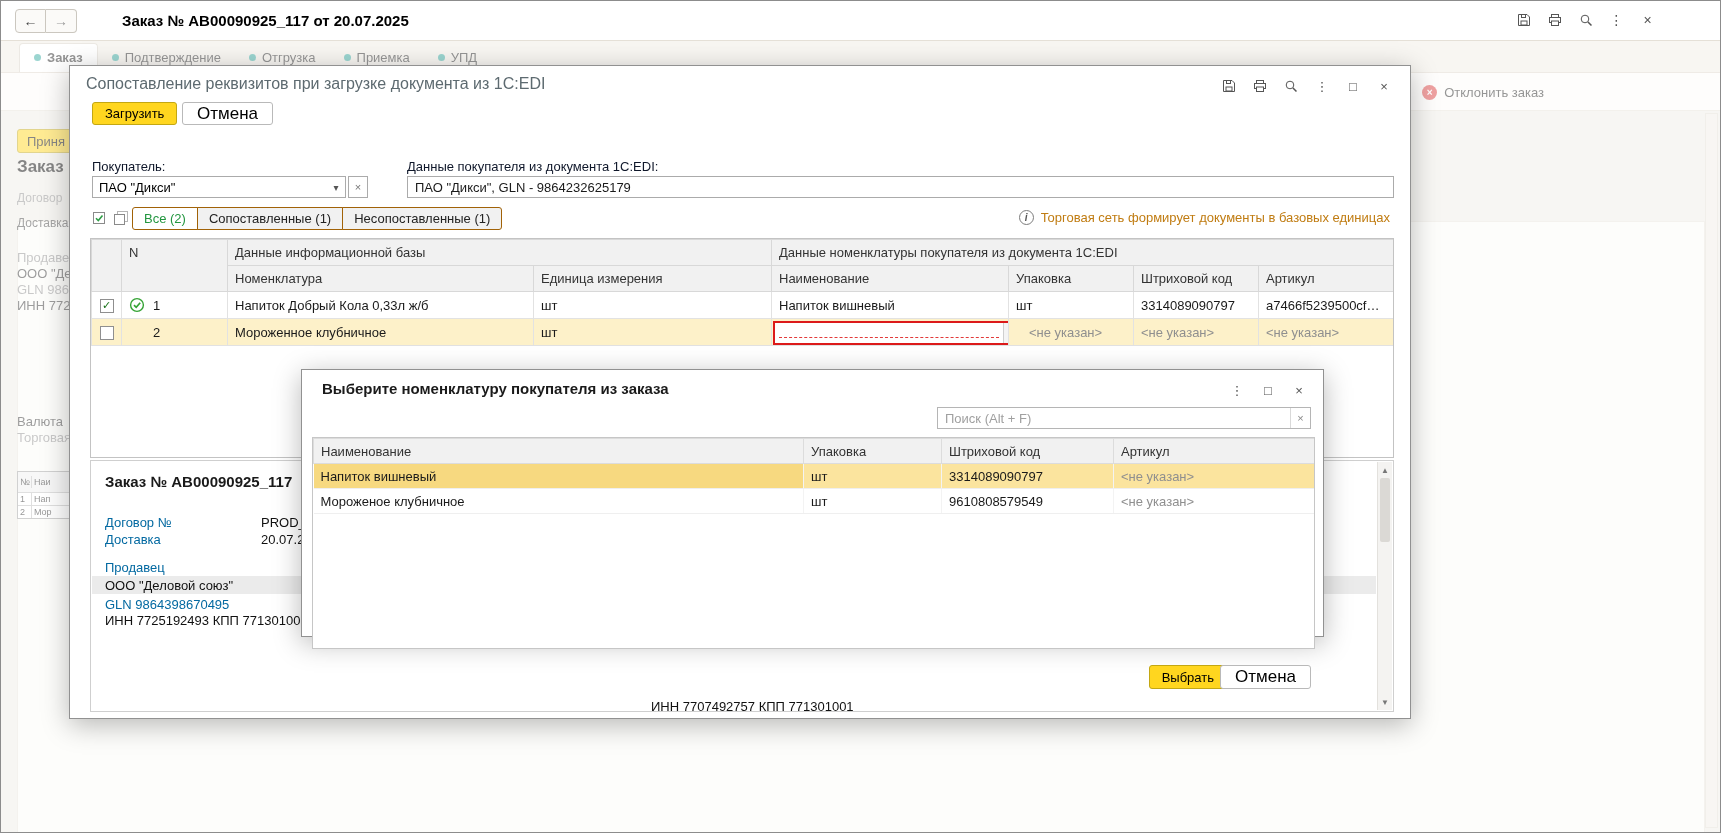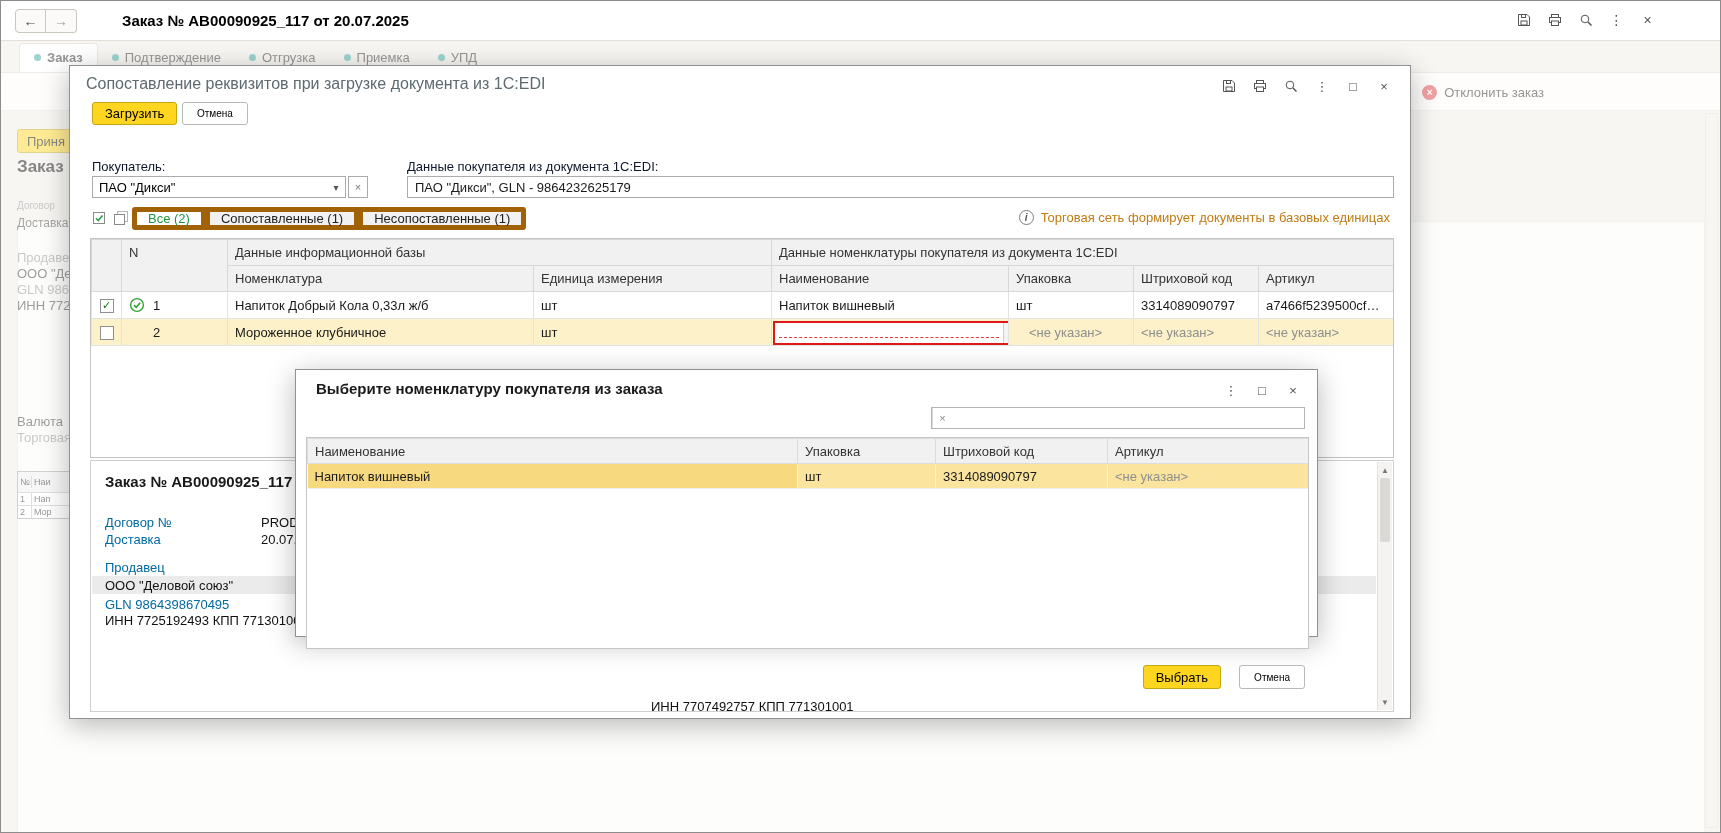--- a/index.html
+++ b/index.html
@@ -42,45 +42,45 @@
   .mini .mr{display:flex;border-top:1px solid #bdbdbd;height:13px;overflow:hidden}
   .mini .mr.mh{border-top:none;background:#efefef;height:20px;align-items:center}
   .mini .mc1{width:14px;border-right:1px solid #bdbdbd;padding:1px 2px;flex:none}
   .mini .mc2{flex:1;padding:1px 2px;overflow:hidden}
 
   .veil{position:absolute;left:0;top:40px;right:0;bottom:0;background:rgba(255,255,255,0.52);z-index:5}
 
   
   .dlg{position:absolute;background:#fff;border:1px solid #919191;box-shadow:0 6px 26px rgba(0,0,0,0.28)}
   .dlg1{left:68px;top:64px;width:1342px;height:654px;z-index:10}
-  .dlg2{left:294px;top:368px;width:1023px;height:268px;z-index:20}
+  .dlg2{left:300px;top:368px;width:1023px;height:268px;z-index:20}
 
   .d1-title{position:absolute;left:16px;top:9px;font-size:16px;color:#5d6a70;white-space:nowrap}
   .tb-icons{position:absolute;display:flex;gap:15px;align-items:center;color:#555}
   .d1-icons{right:18px;top:12px}
   .tbi{width:16px;height:16px;display:flex;align-items:center;justify-content:center;font-size:13px;background:none;border:none;color:#555}
 
   .load{position:absolute;left:22px;top:36px;height:23px}
-  .btn-w{background:#fff;border:1px solid #b9b9b9;border-radius:3px;font-size:10px;height:23px;padding:0 14px}
+  .btn-w{background:#fff;border:1px solid #b9b9b9;border-radius:3px;font-size:17px;height:23px;padding:0 14px}
   .cancel1{position:absolute;left:112px;top:36px}
   .d1-desc{position:absolute;left:22px;top:70px;font-size:13px;color:#1a1a1a;white-space:nowrap}
   .lbl{position:absolute;font-size:13px;color:#0f172a;white-space:nowrap}
   .l-buyer{left:22px;top:93px}
   .l-edi{left:337px;top:93px}
   .combo{position:absolute;left:22px;top:110px;width:254px;height:22px;border:1px solid #ababab;display:flex;align-items:center;background:#fff}
   .combo input{flex:1;border:none;outline:none;font:13px "Liberation Sans","DejaVu Sans",sans-serif;padding:0 6px;min-width:0}
   .combo .arr{width:18px;text-align:center;color:#555;font-size:10px}
   .sqbtn{position:absolute;width:20px;height:22px;border:1px solid #ababab;background:#fff;display:flex;align-items:center;justify-content:center;color:#777;font-size:11px}
   .combo-x{left:278px;top:110px}
   .edifld{position:absolute;left:337px;top:110px;width:987px;height:22px;border:1px solid #ababab;background:#fff;display:flex;align-items:center;padding:0 7px;white-space:nowrap;overflow:hidden}
 
   .mass-ics{position:absolute;left:20px;top:143px;display:flex;gap:4px}
   .mic{width:18px;height:18px;display:flex;align-items:center;justify-content:center;background:none;border:none}
   .filters{position:absolute;left:62px;top:141px;display:flex}
-  .fbtn{height:23px;padding:0 11px;display:flex;align-items:center;background:#f1f1f1;border:5px solid #a16207;margin-left:-1px;color:#222;font-size:13px}
+  .fbtn{height:23px;padding:0 11px;display:flex;align-items:center;background:#f1f1f1;border:1px solid #a16207;margin-left:-1px;color:#222;font-size:13px}
   .fbtn.first{border-radius:3px 0 0 3px;margin-left:0}
   .fbtn.last{border-radius:0 3px 3px 0}
   .fbtn.sel{background:#fff;color:#22963f;position:relative;z-index:1}
   .hint{position:absolute;right:20px;top:144px;display:flex;align-items:center;gap:7px;font-size:13px;color:#c07c12;white-space:nowrap}
   .info-ic{width:15px;height:15px;border-radius:50%;border:1px solid #7c7c7c;color:#555;font-size:10px;font-style:italic;font-weight:bold;display:flex;align-items:center;justify-content:center;flex:none}
 
   
   .map-wrap{position:absolute;left:20px;top:172px;width:1304px;height:220px;border:1px solid #c3c3c3;background:#fff;overflow:hidden}
   table.map{border-collapse:collapse;table-layout:fixed;width:1302px;font-size:13px}
   table.map th{background:#f1f1f1;border:1px solid #d8d8d8;font-weight:normal;color:#333;text-align:left;padding:5px 7px;height:26px;vertical-align:top;white-space:nowrap;overflow:hidden}
@@ -197,21 +197,21 @@
   </div>
 
   <div class="main-bg">
     <div class="main-panel"></div>
   </div>
   <div class="vscroll"></div>
 
   <div class="leftstrip">
     <button class="btn-y accept">Приня</button>
     <div class="ls bg-h1">Заказ</div>
-    <div class="ls gray" style="top:89px;font-size:10px">Договор</div>
+    <div class="ls gray" style="top:80px;font-size:12px">Договор</div>
     <div class="ls" style="top:105px;font-size:12px;color:#444">Доставка</div>
     <div class="ls gray" style="top:139px">Продаве</div>
     <div class="ls" style="top:155px;color:#333">ООО "Де</div>
     <div class="ls gray" style="top:171px">GLN 986</div>
     <div class="ls" style="top:187px;color:#333">ИНН 772</div>
     <div class="ls" style="top:303px;color:#333">Валюта</div>
     <div class="ls gray" style="top:319px">Торговая</div>
     <div class="mini">
       <div class="mr mh">
         <span class="mc1">№</span>
@@ -394,20 +394,21 @@
 
   <div class="dlg dlg2">
     <div class="d2-title">Выберите номенклатуру покупателя из заказа</div>
     <div class="tb-icons d2-icons">
       <button class="tbi">⋮</button>
       <button class="tbi">□</button>
       <button class="tbi">×</button>
     </div>
 
     <div class="search">
+      <input placeholder="Поиск (Alt + F)" style="">
       <button class="sx">×</button>
     </div>
 
     <div class="pick-wrap">
       <table class="pick">
         <colgroup>
           <col style="width:490px">
             <col style="width:138px">
             <col style="width:172px">
             <col style="width:201px">
@@ -420,20 +421,26 @@
             <th>Артикул</th>
           </tr>
         </thead>
         <tbody>
           <tr class="psel">
             <td class="csel">Напиток вишневый</td>
             <td>шт</td>
             <td>3314089090797</td>
             <td class="gray">&lt;не указан&gt;</td>
           </tr>
+          <tr>
+            <td>Мороженое клубничное</td>
+            <td>шт</td>
+            <td>9610808579549</td>
+            <td class="gray">&lt;не указан&gt;</td>
+          </tr>
         </tbody>
       </table>
     </div>
 
     <button class="btn-y choose">Выбрать</button>
     <button class="btn-w cancel2">Отмена</button>
   </div>
 
 </div>
 

